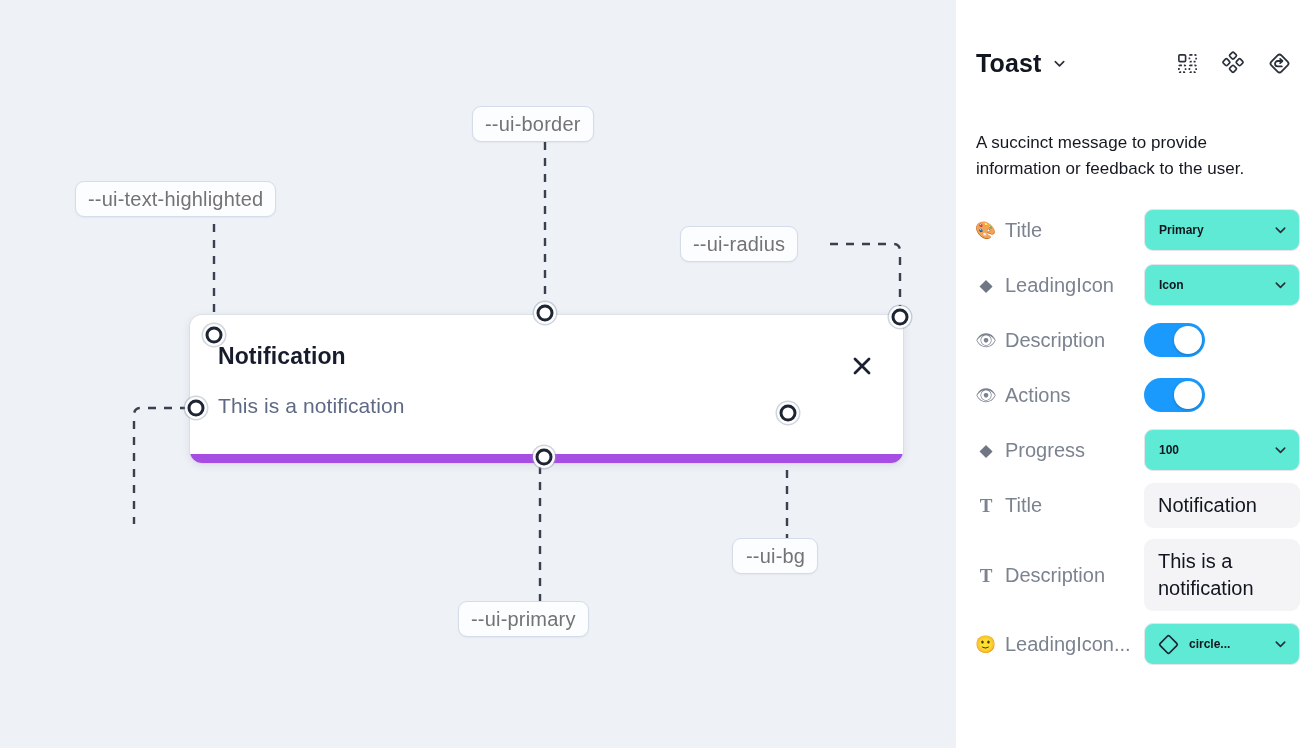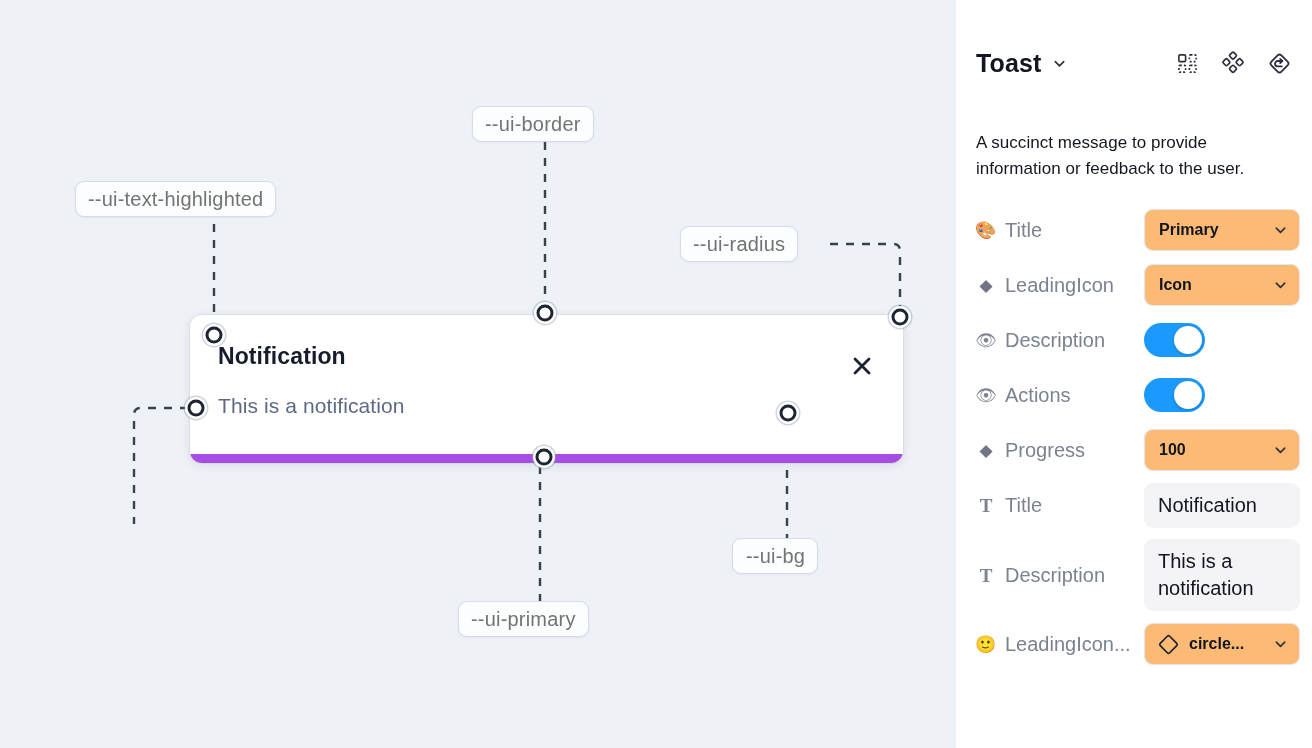--- a/index.html
+++ b/index.html
@@ -131,26 +131,26 @@
     overflow: hidden; white-space: nowrap;
   }
   .prop-ico { width: 20px; flex: none; display: inline-flex; align-items: center; justify-content: center; font-size: 17px; line-height: 1; }
   .prop-ico.t-glyph { font-family: "Liberation Serif", serif; font-weight: 700; font-size: 19px; color: #7b8290; }
   .prop-name { overflow: hidden; text-overflow: ellipsis; }
   .prop-ctrl { margin-left: auto; width: 156px; flex: none; display: flex; justify-content: flex-start; }
 
   .select {
     position: relative;
     width: 156px; min-height: 42px;
-    background: #fdba74;
+    background: #5eead4;
     border: 1px solid #e3e5e9;
     border-radius: 9px;
     display: flex; align-items: center;
     padding: 0 30px 0 14px;
-    font-size: 16px; font-weight: 700; color: #111520;
+    font-size: 12px; font-weight: 700; color: #111520;
     cursor: pointer;
   }
   .select .sel-text { overflow: hidden; white-space: nowrap; text-overflow: ellipsis; }
   .select .sel-chevron { position: absolute; right: 11px; top: 50%; transform: translateY(-50%); display: flex; }
   .select .sel-icon { flex: none; margin-right: 8px; display: flex; align-items: center; }
 
   .textfield {
     width: 156px; min-height: 42px;
     background: #f4f4f6;
     border-radius: 9px;

